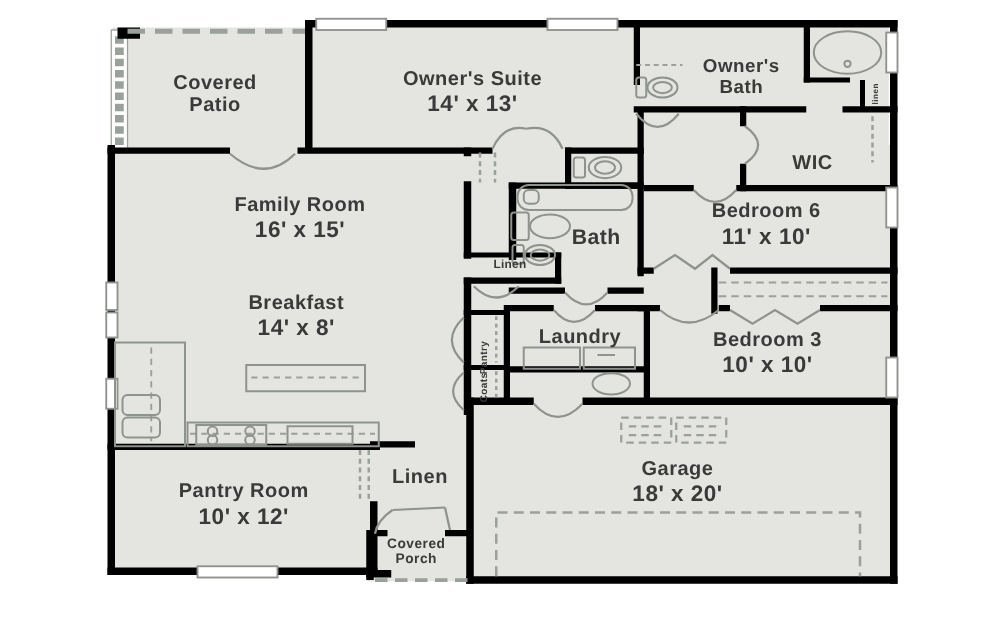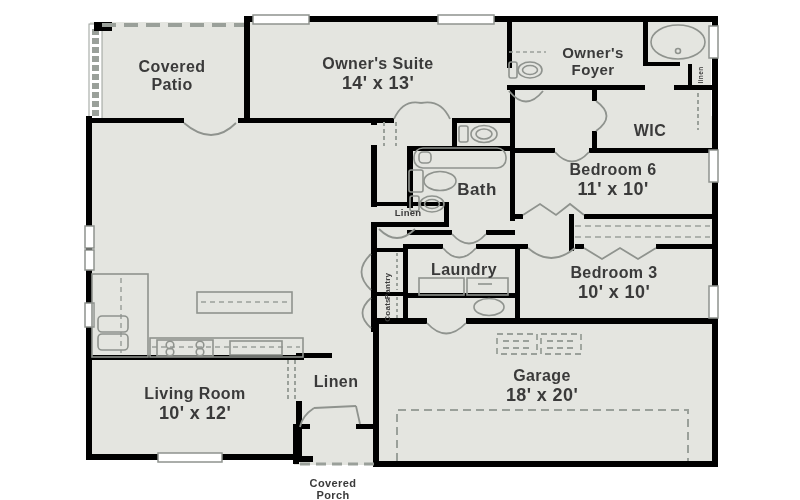--- a/index.html
+++ b/index.html
@@ -4,21 +4,21 @@
 <style>
   html,body{margin:0;padding:0;background:#ffffff;}
   #stage{position:relative;width:800px;height:500px;background:#ffffff;overflow:hidden;
          font-family:"Liberation Sans", sans-serif;font-weight:bold;}
   #plan-svg{position:absolute;left:0;top:0;}
   .room-label{position:absolute;transform:translate(-50%,-50%);text-align:center;
     color:#3a3a3a;font-size:16px;line-height:1.12;letter-spacing:.4px;white-space:nowrap;}
   .room-label .dims{font-size:18px;}
   .wrap{white-space:normal;}
   .sm{font-size:9.5px;letter-spacing:.2px;}
-  .xs{font-size:11px;line-height:1.05;margin-top:48px;}
+  .xs{font-size:11px;line-height:1.05;}
   .vert{transform:translate(-50%,-50%) rotate(-90deg);font-size:8px;letter-spacing:.3px;}
   .vxs{transform:translate(-50%,-50%) rotate(-90deg);font-size:6.5px;}
   .bath-label{font-size:17px;}
 </style>
 </head>
 <body>
 
 <div id="stage">
 
 <svg id="plan-svg" width="800" height="500" viewBox="0 0 800 500">
@@ -243,51 +243,59 @@
   </g>
 </svg>
 
 <div class="room-label wrap" style="left:172px;top:76px;width:95px;">Covered Patio</div>
 
 <div class="room-label" style="left:378px;top:74px;">
   <div>Owner's Suite</div>
   <div class="dims">14' x 13'</div>
 </div>
 
-<div class="room-label wrap" style="left:593px;top:62px;width:85px;font-size:15px;">Owner's Foyer</div>
+<div class="room-label wrap" style="left:593px;top:62px;width:85px;font-size:15px;">Owner's Bath</div>
 
 <div class="room-label vxs" style="left:701px;top:75px;">linen</div>
 
 <div class="room-label" style="left:650px;top:131px;">WIC</div>
 
+<div class="room-label" style="left:240px;top:175px;">
+  <div>Family Room</div>
+  <div class="dims">16' x 15'</div>
+</div>
 
 <div class="room-label bath-label" style="left:477px;top:190px;text-align:right;">Bath</div>
 
 <div class="room-label sm" style="left:408px;top:213px;">Linen</div>
 
 <div class="room-label" style="left:613px;top:180px;">
   <div>Bedroom 6</div>
   <div class="dims">11' x 10'</div>
 </div>
 
+<div class="room-label" style="left:237px;top:253px;">
+  <div>Breakfast</div>
+  <div class="dims">14' x 8'</div>
+</div>
 
 <div class="room-label" style="left:464px;top:270px;">Laundry</div>
 
 <div class="room-label vert" style="left:388px;top:286px;">Pantry</div>
 
 <div class="room-label vert" style="left:388px;top:310px;">Coats</div>
 
 <div class="room-label" style="left:614px;top:283px;">
   <div>Bedroom 3</div>
   <div class="dims">10' x 10'</div>
 </div>
 
 
 <div class="room-label" style="left:195px;top:404px;">
-  <div>Living Room</div>
+  <div>Pantry Room</div>
   <div class="dims">10' x 12'</div>
 </div>
 
 <div class="room-label" style="left:336px;top:382px;">Linen</div>
 
 <div class="room-label wrap xs" style="left:333px;top:442px;width:65px;">Covered Porch</div>
 
 <div class="room-label" style="left:542px;top:386px;">
   <div>Garage</div>
   <div class="dims">18' x 20'</div>

